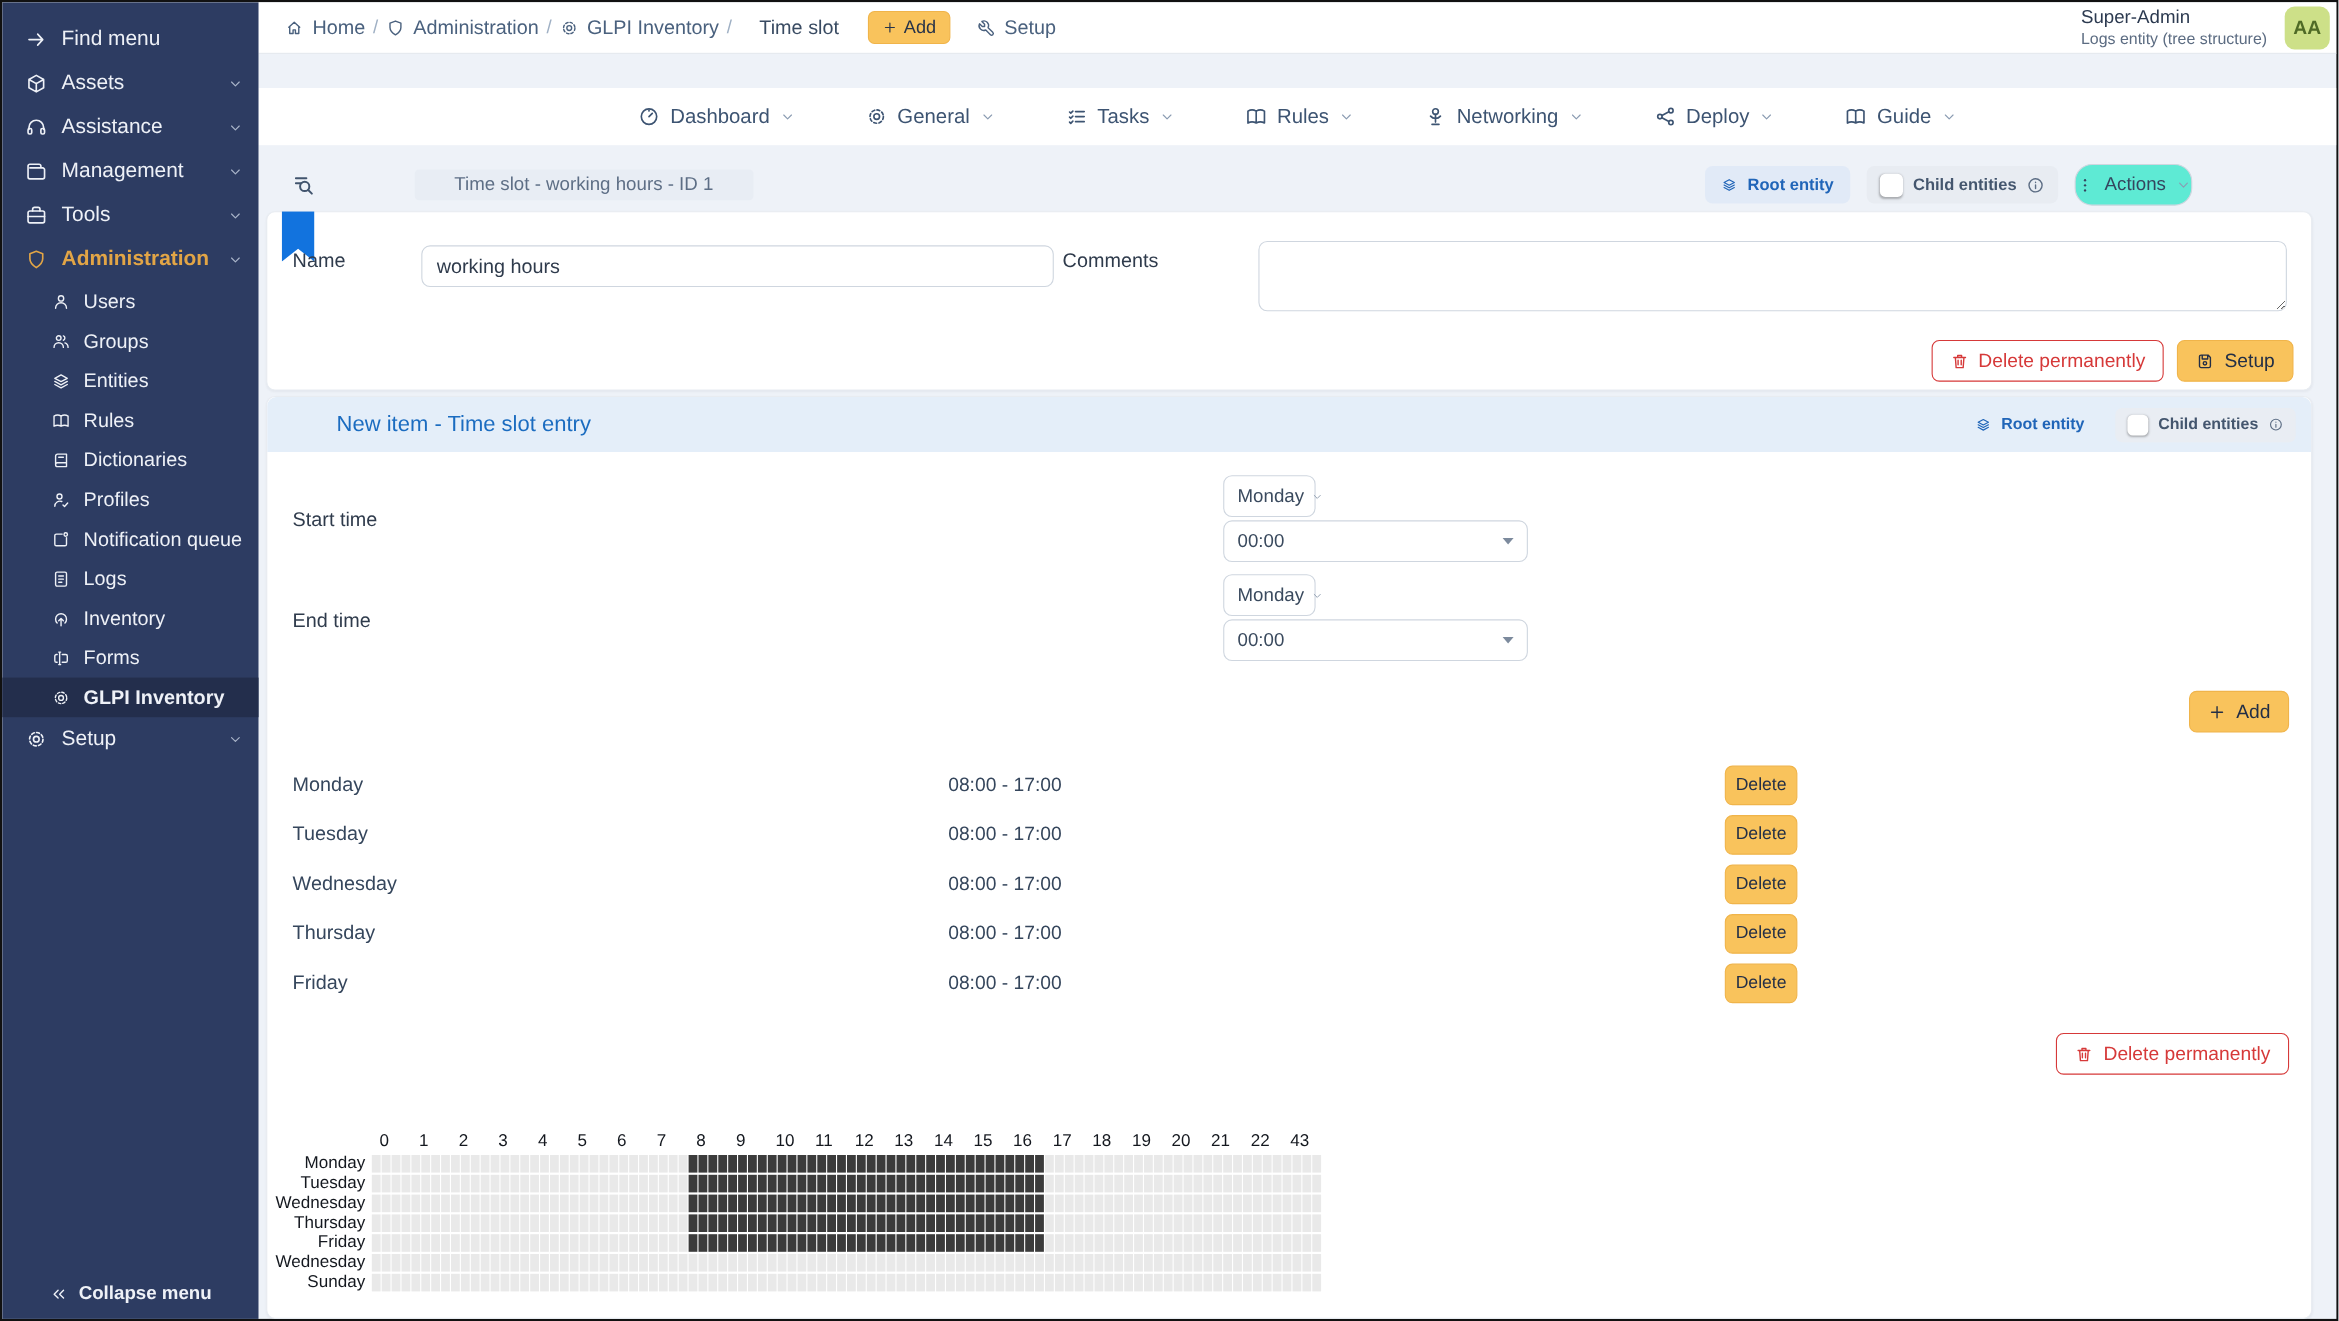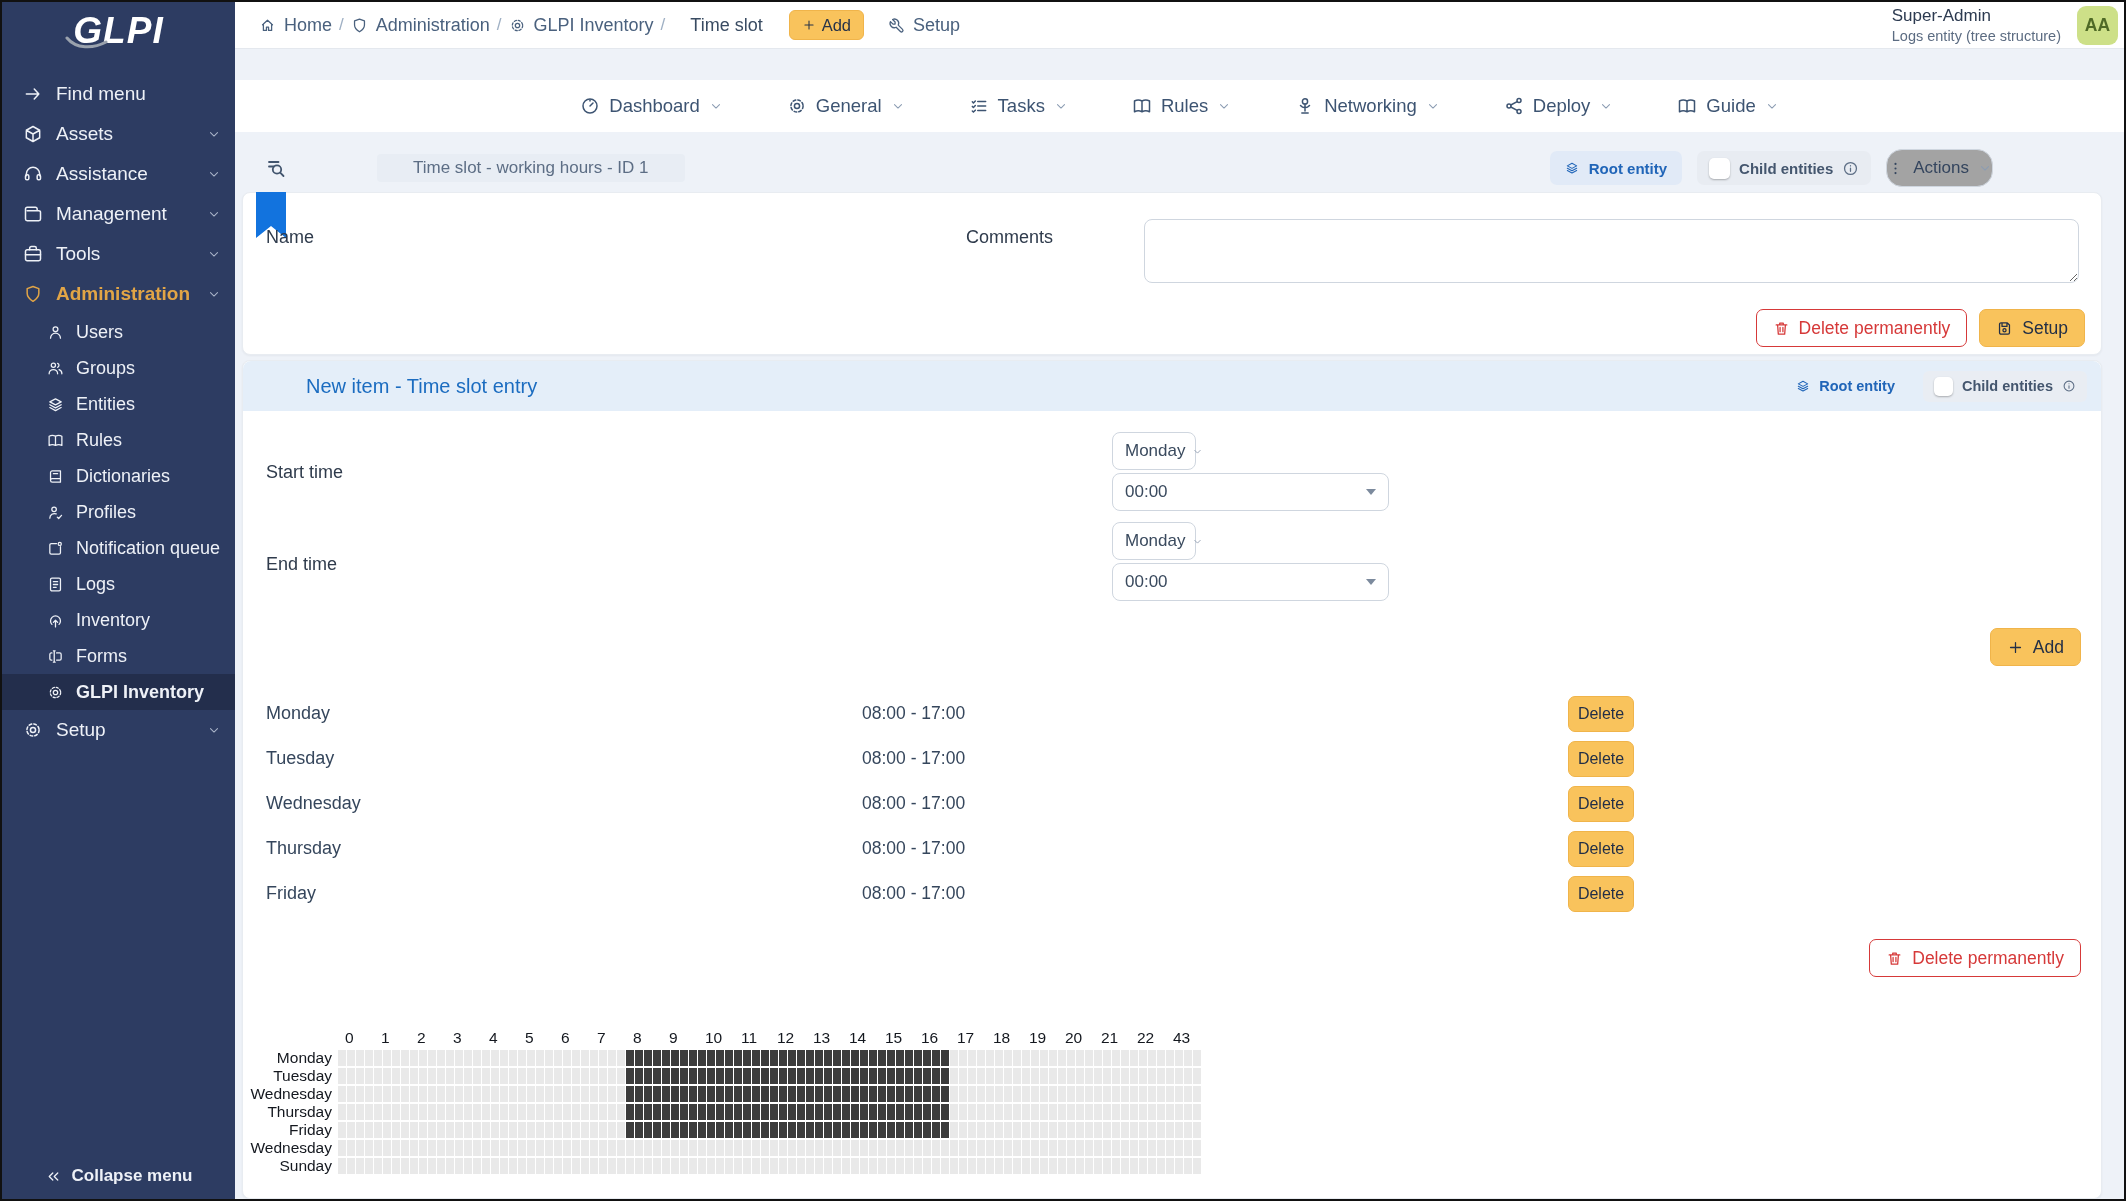--- a/index.html
+++ b/index.html
@@ -47,21 +47,21 @@
 
   
   .obj-row{position:absolute;left:257px;right:36px;top:146px;height:40px;display:flex;align-items:center}
   .list-ic{color:#42556e;margin-left:6px;cursor:pointer}
   .obj-badge{margin-left:88px;background:#e8edf4;border-radius:4px;height:28px;padding:0 36px;display:flex;align-items:center;font-size:17px;color:#5d6e85}
   .obj-right{margin-left:auto;margin-right:95px;display:flex;align-items:center;gap:15px}
   .pill-root{background:#e1eaf7;color:#2065b8;height:34px;border-radius:7px;display:flex;align-items:center;gap:10px;padding:0 15px;font-size:15px;font-weight:bold;cursor:pointer}
   .pill-child{background:#e8ecf2;color:#44566e;height:34px;border-radius:7px;display:flex;align-items:center;gap:9px;padding:0 12px;font-size:15px;font-weight:bold;cursor:pointer}
   .toggle-sq{width:21px;height:21px;background:#fff;border-radius:5px;box-shadow:0 1px 2px rgba(0,0,0,.28);flex:none}
   .info-ic{color:#5d6e85}
-  .btn-actions{height:38px;border:1px solid #cfd6df;border-radius:16px;background:#a3a3a3;display:flex;align-items:center;gap:9px;padding:0 0;font-size:17px;color:#34455e;cursor:pointer}
+  .btn-actions{height:38px;border:1px solid #cfd6df;border-radius:16px;background:#5eead4;display:flex;align-items:center;gap:9px;padding:0 0;font-size:17px;color:#34455e;cursor:pointer}
 
   
   .card{position:absolute;background:#fff;border:1px solid #e8ecf1;border-radius:8px;box-shadow:0 1px 2px rgba(35,46,60,.05)}
   .card1{left:240px;top:190px;width:1860px;height:163px}
   .card2{left:240px;top:358px;width:1860px;height:839px}
   .ribbon{position:absolute;left:13px;top:-1px;width:30px;height:46px;background:#1273de;clip-path:polygon(0 0,100% 0,100% 100%,50% 74%,0 100%)}
   .fld-label{position:absolute;font-size:18px;color:#2f3b4c}
   .txt-input{position:absolute;height:38px;border:1px solid #cfd6df;border-radius:8px;padding:0 13px;font-size:18px;font-family:"Liberation Sans",sans-serif;color:#2f3b4c;outline:none}
   .txt-area{position:absolute;border:1px solid #cfd6df;border-radius:8px;resize:both;font:17px "Liberation Sans",sans-serif;color:#2f3b4c;padding:8px 12px;outline:none}
   .btn{display:inline-flex;align-items:center;gap:9px;height:38px;border-radius:7px;font-size:17.5px;padding:0 16px;cursor:pointer;border:1px solid transparent;font-family:"Liberation Sans",sans-serif;background:#fff}
@@ -221,26 +221,20 @@
   <symbol id="i-listsearch" viewBox="0 0 24 24">
       <path d="M4 6h9.5M4 10.5h5"></path>
       <circle cx="12" cy="13.5" r="4.2"></circle>
       <path d="M15.2 16.7L18.5 20"></path>
     </symbol>
 </svg>
 
 <div class="frame">
 
   <div class="sidebar">
-    <div class="logo">
-      <span class="logo-text">GLPI</span>
-      <svg class="logo-swoosh" viewBox="0 0 44 16">
-          <path d="M3 2c9 11 26 11 39 4" stroke="#9aa2ad" stroke-width="3" fill="none" stroke-linecap="round"></path>
-        </svg>
-    </div>
     <div class="side-nav">
       <div class="side-item">
         <svg class="ic">
             <use href="#i-arrow-r"></use>
           </svg>
         <span>Find menu</span>
       </div>
       <div class="side-item">
         <svg class="ic">
             <use href="#i-box"></use>
@@ -509,20 +503,21 @@
         <svg class="ic ic-xs chev" style="color:#8b9cb2">
             <use href="#i-chev-down"></use>
           </svg>
       </div>
     </div>
   </div>
 
   <div class="card card1">
     <div class="ribbon"></div>
     <div class="fld-label" style="left:23px;top:34px">Name</div>
+    <input class="txt-input" style="left: 140px; top: 30px; width: 575px;" value="working hours">
     <div class="fld-label" style="left:723px;top:34px">Comments</div>
     <textarea class="txt-area" style="left: 901px; top: 26px; width: 935px; height: 64px;"></textarea>
     <div class="card1-btns">
       <button class="btn btn-danger-outline">
         <svg class="ic ic-sm">
             <use href="#i-trash"></use>
           </svg>
         <span>Delete permanently</span>
       </button>
       <button class="btn btn-warn">

